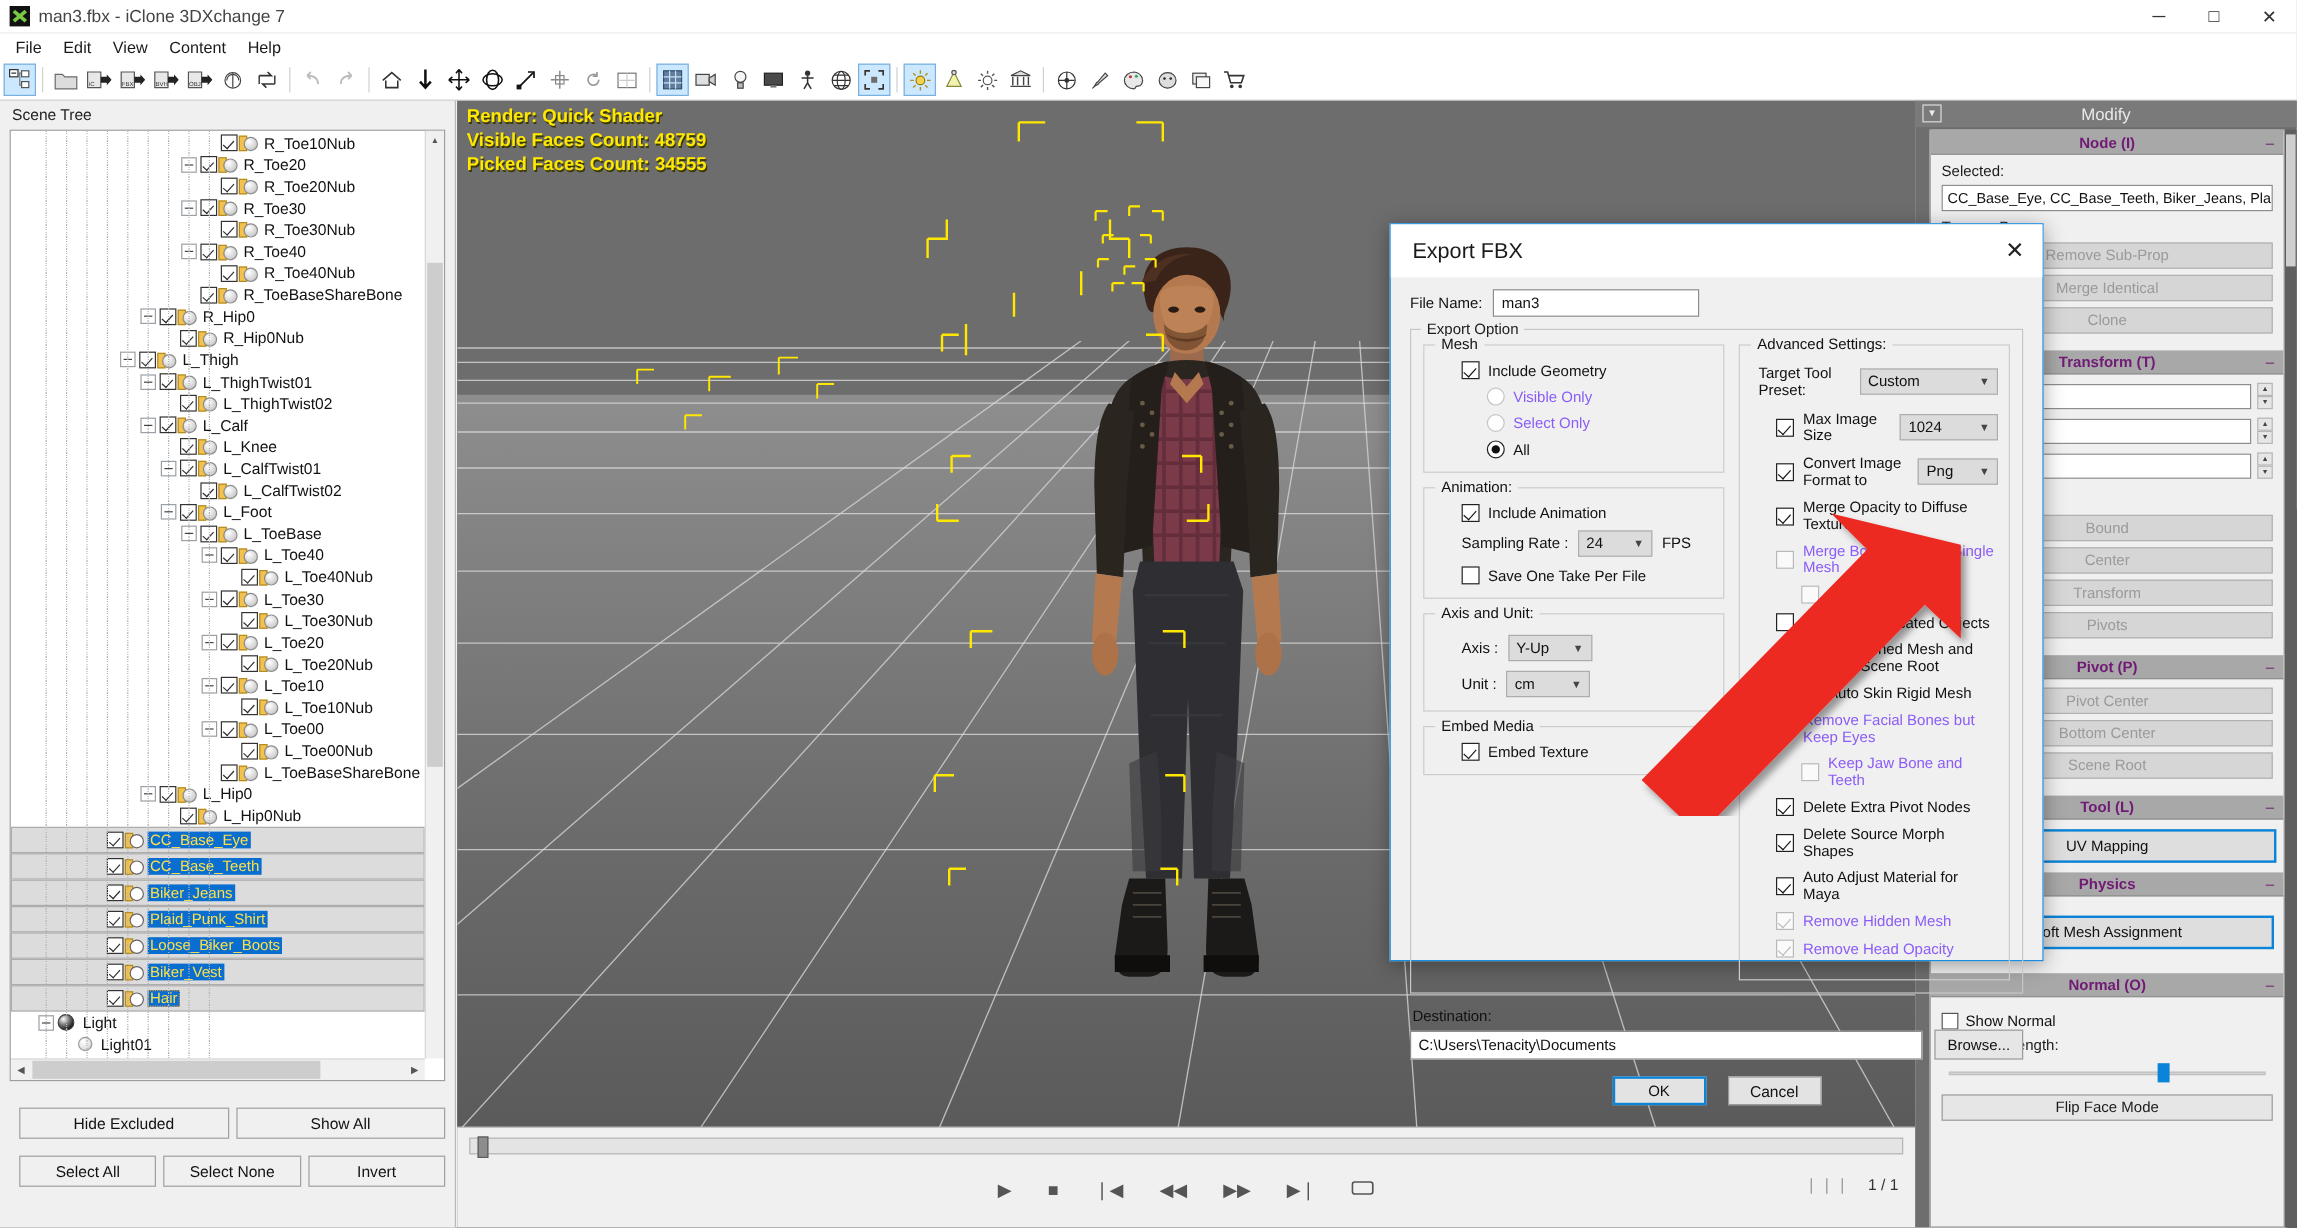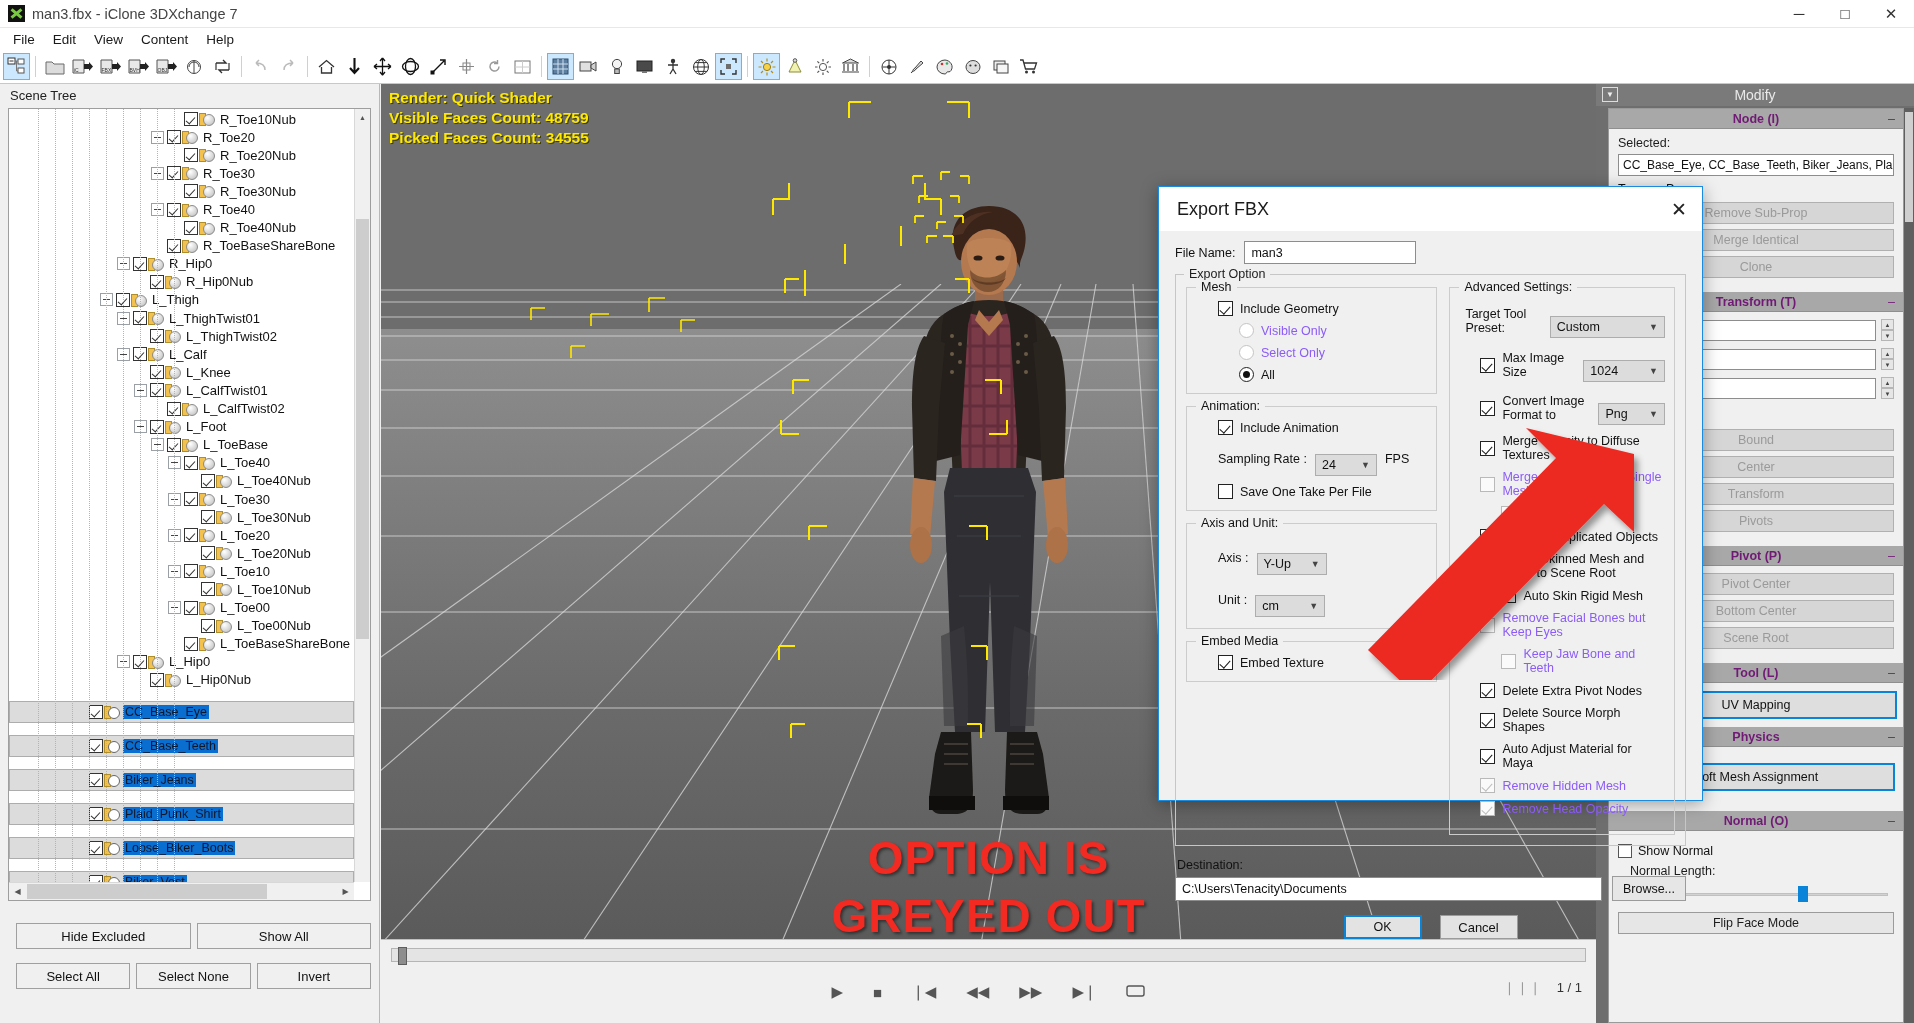--- a/index.html
+++ b/index.html
@@ -75,21 +75,21 @@
   .mesh-ico:after { content:""; position:absolute; left:4px; top:2px; width:10px; height:10px;
     border-radius:50%; background:#fff; border:1px solid #666;
     box-shadow: inset 0 0 0 1px #fff; }
   .light-ico { width:14px; height:14px; border-radius:50%; flex:none; margin-right:5px;
     background:radial-gradient(circle at 33% 28%,#f8f8f8 2%,#808080 38%,#141414 78%);
     border:1px solid #3a3a3a; }
   .light-ico.small { width:12px; height:12px;
     background:radial-gradient(circle at 35% 30%,#fff,#e2e2e2 60%,#aeaeae);
     border:1px solid #9a9a9a; }
   .tlabel { padding:0 2px; }
-  .trow.sel .tlabel { background:#0a6ed1; color:#0f172a; }
+  .trow.sel .tlabel { background:#0a6ed1; color:#fde047; }
   .trow.sel.focused .tlabel { outline:1px dotted #f0a030; outline-offset:-1px; }
   .vdots { position:absolute; top:0; bottom:0; width:1px;
     background:repeating-linear-gradient(to bottom,#b4b4b4 0 1px,transparent 1px 2px); }
   .vscroll { position:absolute; right:0; top:0; bottom:18px; width:16px; background:#f0f0f0;
     border-left:1px solid #d8d8d8; }
   .vscroll .arrow { height:16px; display:flex; align-items:center; justify-content:center;
     font-size:7px; color:#555; background:#f0f0f0; }
   .vthumb { position:absolute; left:1px; right:1px; top:110px; height:420px; background:#cdcdcd; }
   .hscroll { position:absolute; left:0; right:16px; bottom:0; height:18px; background:#f0f0f0;
     border-top:1px solid #d8d8d8; }
@@ -205,21 +205,21 @@
     border:solid #1a1a1a; border-width:0 1.7px 1.7px 0; transform:rotate(42deg); }
   .cbox.dim { border-color:#b9b9b9; background:#fafafa; }
   .cbox.dim.on:after { border-color:#bdbdbd; }
   .rdo { width:15px; height:15px; border:1.6px solid #222; border-radius:50%; background:#fff;
     flex:none; position:relative; }
   .rdo.on:after { content:""; position:absolute; left:3px; top:3px; width:7px; height:7px;
     border-radius:50%; background:#111; }
   .rdo.dim { border-color:#c4c4c4; }
   .dimtxt { color:#8b5cf6; }
   .sel { height:22px; background:#dcdcdc; border:1px solid #adadad; display:flex;
-    align-items:center; padding:0 6px; font-size:12.5px; position:relative;margin-top:12px; }
+    align-items:center; padding:0 6px; font-size:12.5px; position:relative; }
   .sel .chev { margin-left:auto; font-size:9px; color:#444; }
   .inline { display:flex; align-items:center; gap:8px; font-size:12.5px; margin:4px 0 8px; }
   .indent1 { margin-left:21px; }
   .indent2 { margin-left:42px; }
   .destlbl { font-size:12.5px; margin:12px 0 4px 2px; }
   .destrow { display:flex; gap:10px; align-items:center; }
   .destinput { flex:1; height:24px; background:#fff; border:1px solid #8d8d8d;
     display:flex; align-items:center; padding-left:6px; font-size:12.5px; }
   .browse { width:74px; height:25px; background:#e6e6e6; border:1px solid #9b9b9b;
     font-size:12.5px; display:flex; align-items:center; justify-content:center; }
@@ -926,24 +926,20 @@
         <path d="M30 92h10M30 92v7M56 92h-10M56 92v7"></path>
       </g>
     </svg>
 
     <div class="hud">
       <div>Render: Quick Shader</div>
       <div>Visible Faces Count: 48759</div>
       <div>Picked Faces Count: 34555</div>
     </div>
 
-    <div class="overlay-text">
-      <div>OPTION IS</div>
-      <div>GREYED OUT</div>
-    </div>
 
     <div class="vp-corner-btn">
       <svg width="17" height="13" viewBox="0 0 17 13">
           <rect x="1" y="2" width="10" height="8" fill="#f4f4f4" stroke="#555"></rect>
           <path d="M11 4.5l5-2.5v9l-5-2.5z" fill="#e2e2e2" stroke="#555"></path>
         </svg>
     </div>
   </div>
 
   <div class="timeline">

